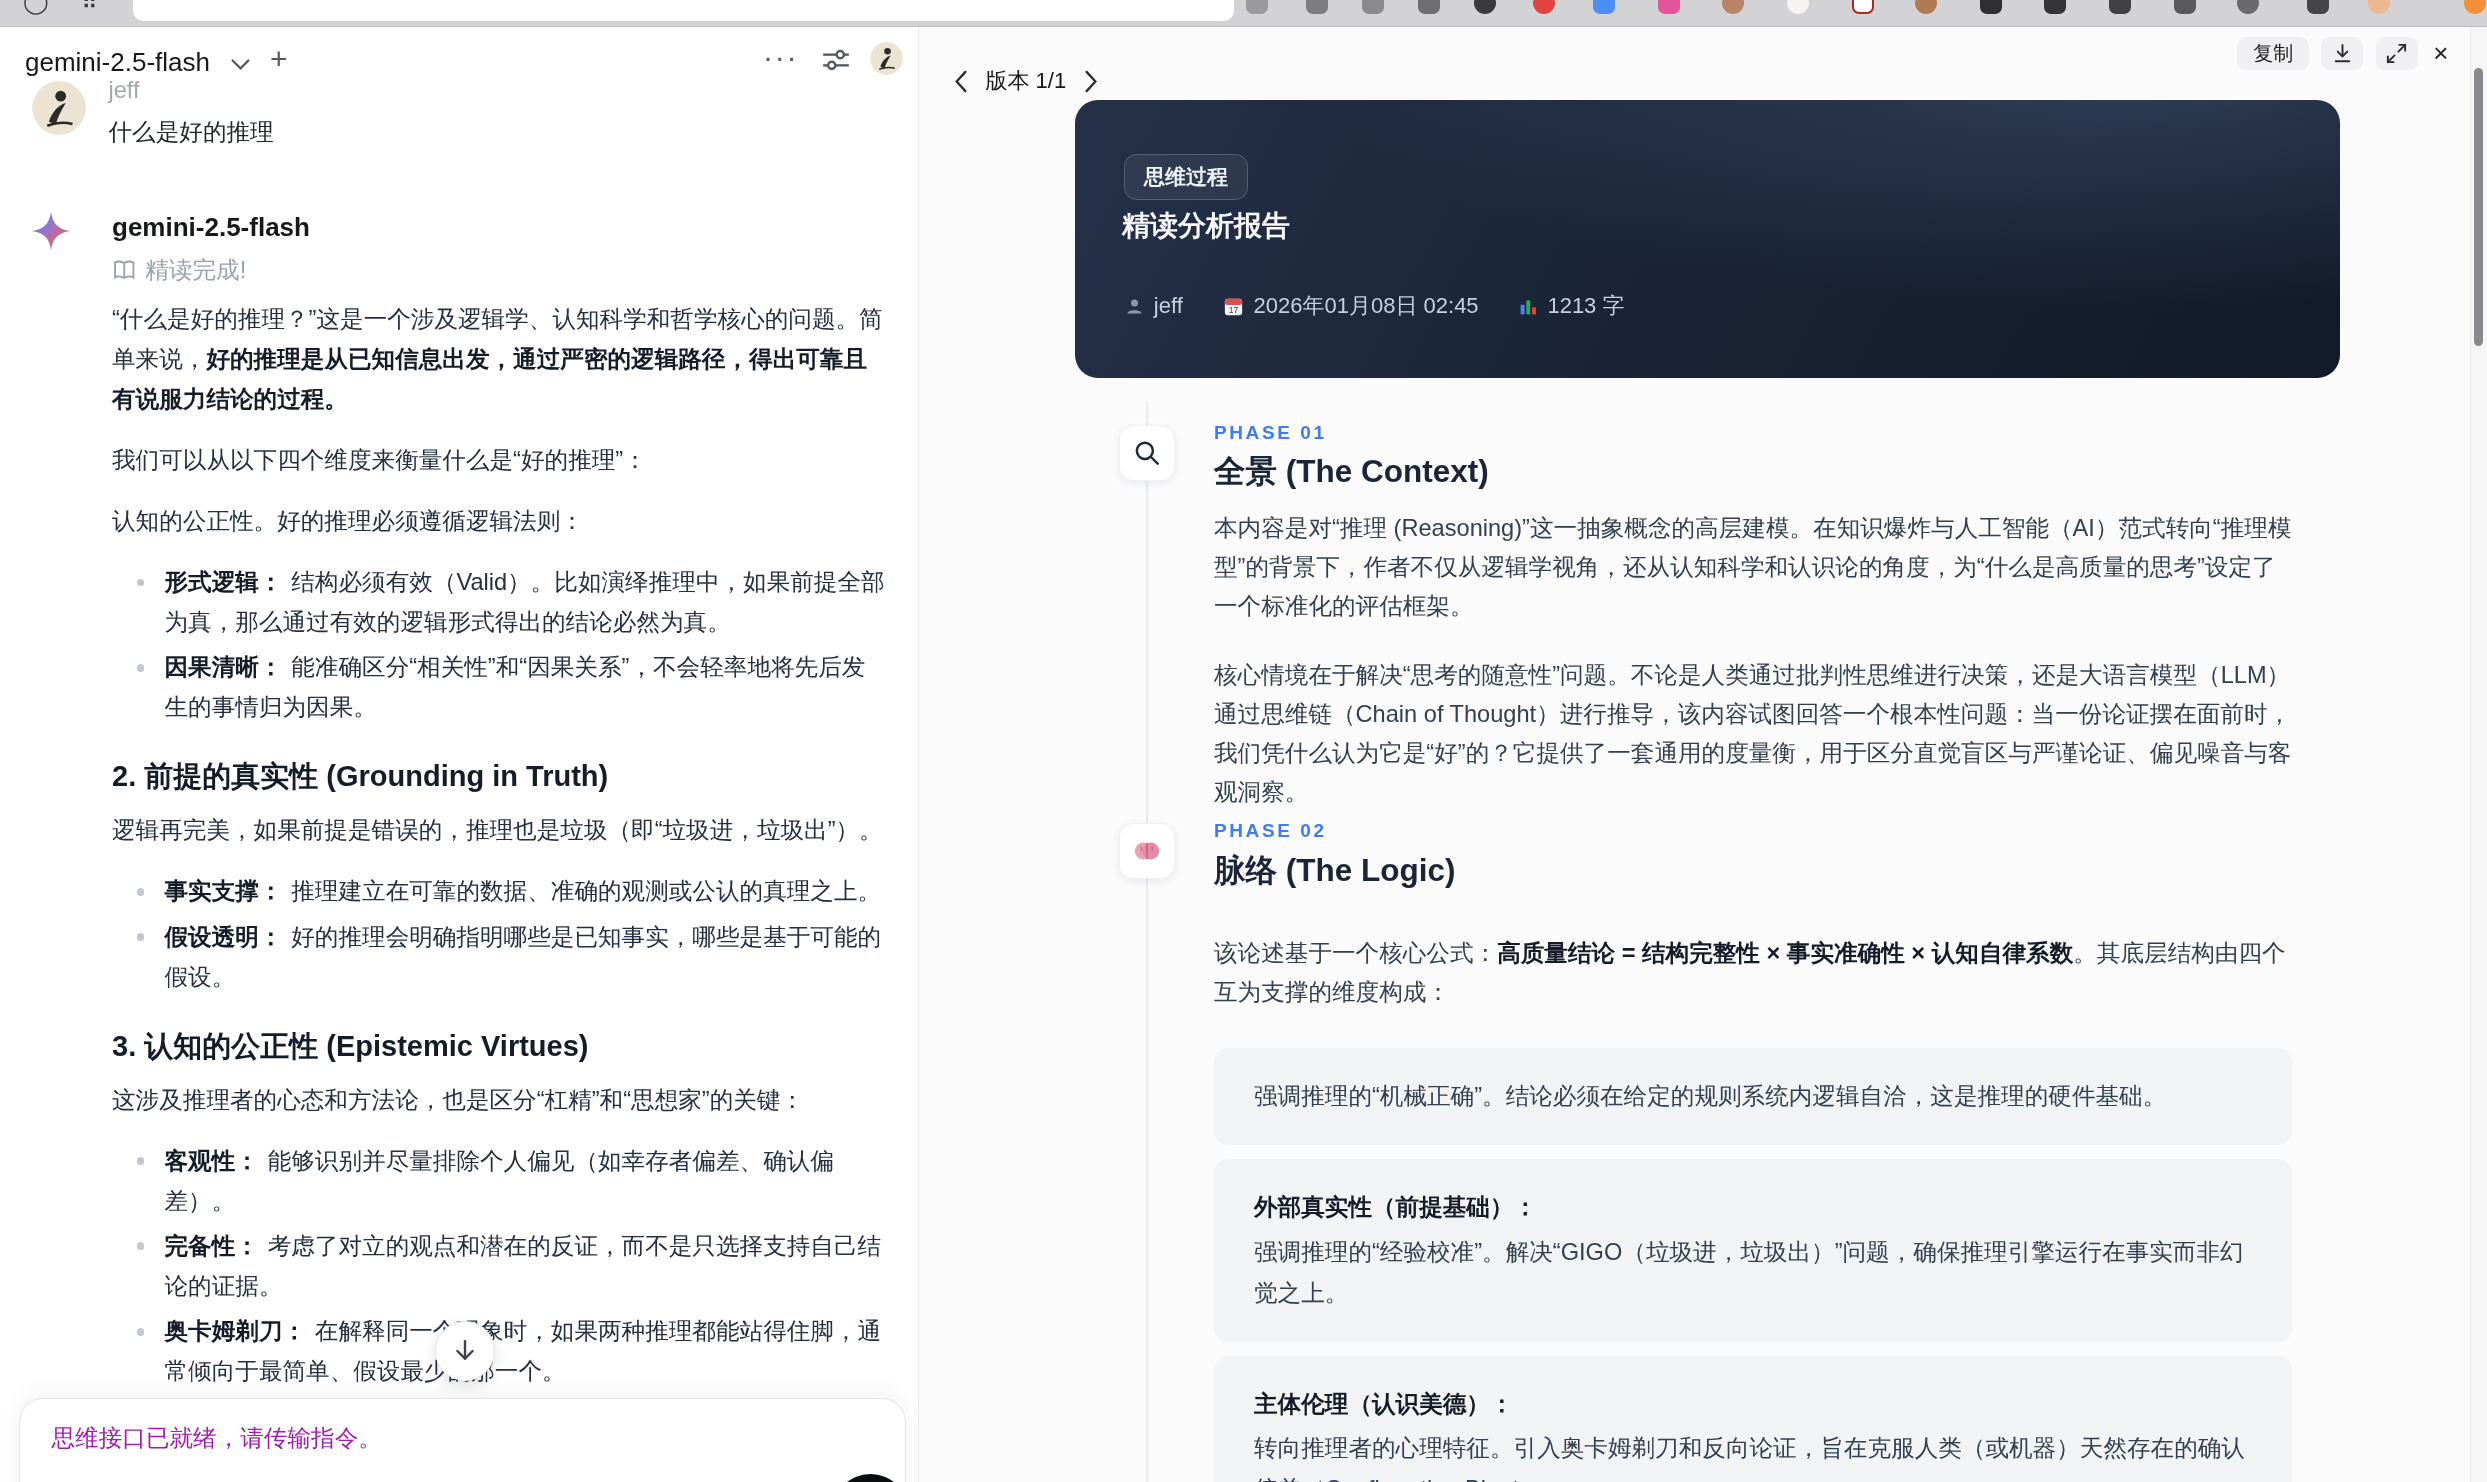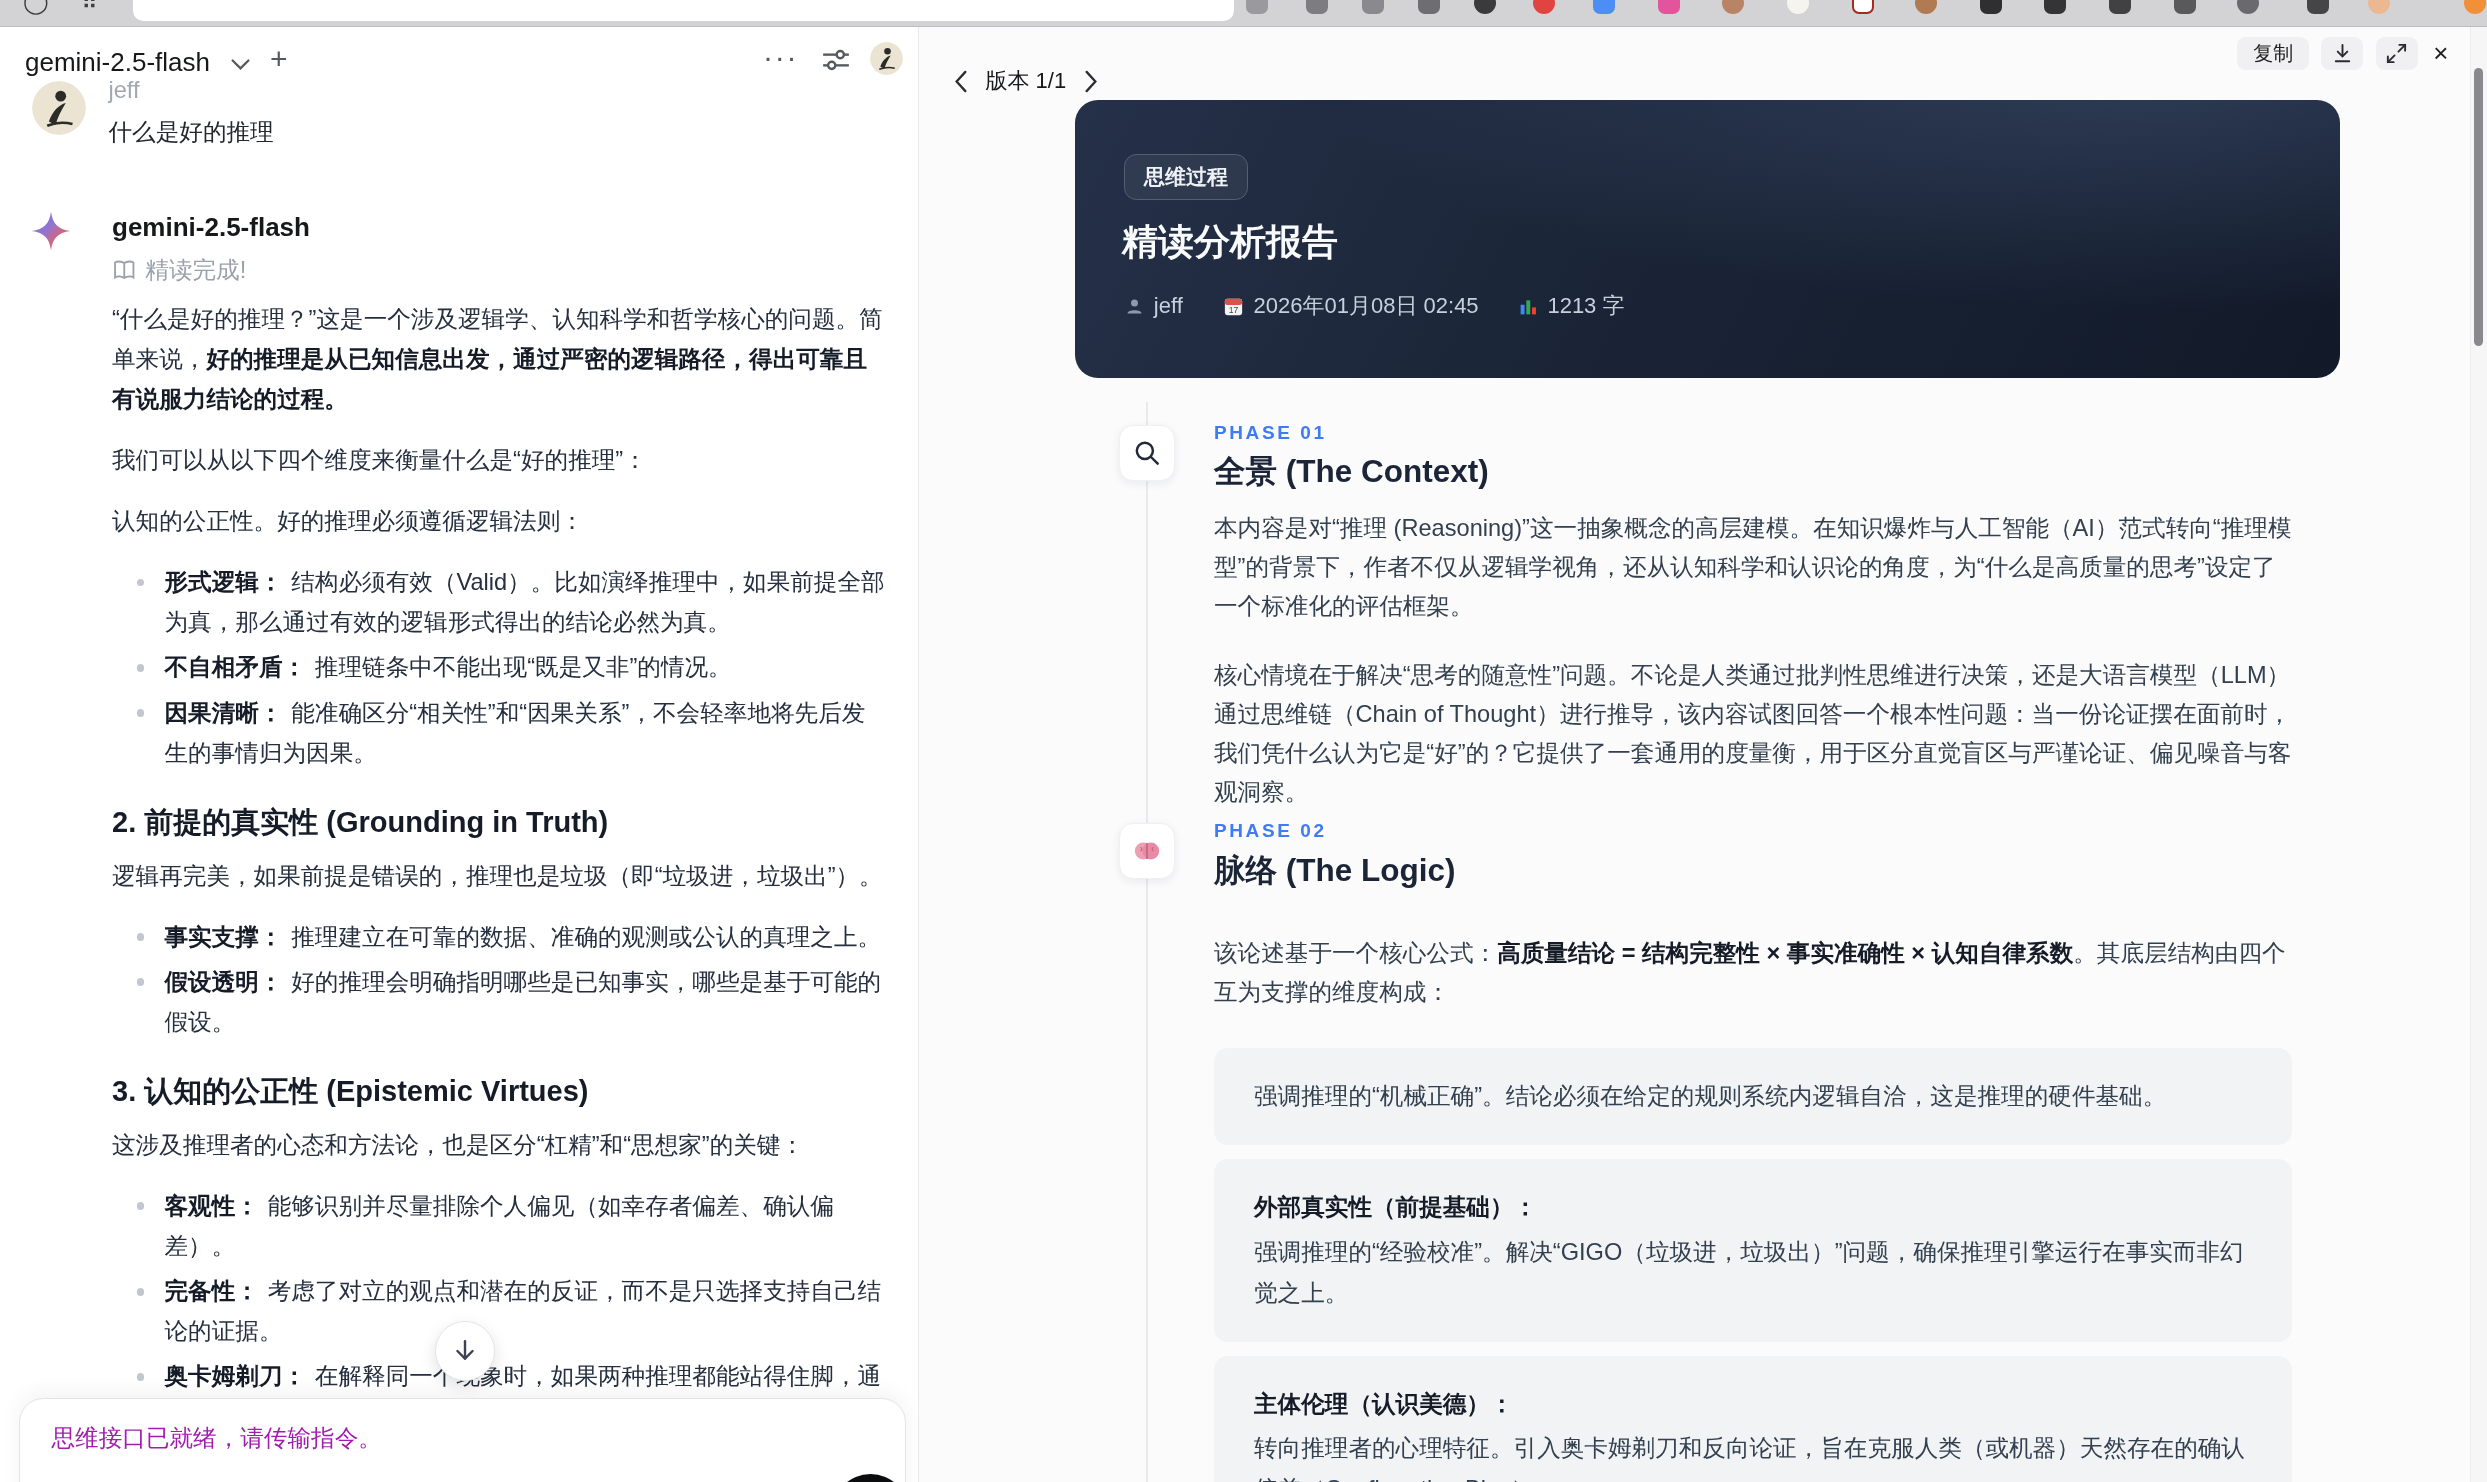--- a/index.html
+++ b/index.html
@@ -72,21 +72,21 @@
   .pill{height:33px;background:#f0f0f2;border-radius:8.8px;display:flex;align-items:center;justify-content:center;}
   .pill-copy{padding:0 15.8px;font-size:20px;color:#222;}
   .pill-ic{width:42px;}
   .close-x{font-size:26px;color:#222;padding:0 3.5px;}
 
   .report-card{position:absolute;left:156px;top:74px;width:1265px;height:278px;border-radius:23px;
     background:radial-gradient(ellipse at 85% -10%, rgba(90,115,160,.35), transparent 55%),
                linear-gradient(118deg,#253149 0%,#1a2436 45%,#121a29 100%);}
   .rc-badge{position:absolute;left:49px;top:54px;padding:7.9px 19px;border:1.8px solid #535f73;border-radius:12.3px;
             background:rgba(255,255,255,.06);color:#eef2f7;font-size:21px;font-weight:600;}
-  .rc-title{position:absolute;left:47px;top:118px;font-size:36px;font-weight:700;color:#f8fafc;}
+  .rc-title{position:absolute;left:47px;top:107px;font-size:28px;font-weight:700;color:#f8fafc;}
   .rc-meta{position:absolute;left:49px;top:191px;display:flex;align-items:center;gap:39px;font-size:22px;color:#c7d0dc;}
   .rc-meta .mi{display:flex;align-items:center;gap:8.8px;}
 
   .timeline{position:absolute;left:227px;top:376px;bottom:0;width:1.8px;background:#e9eaee;}
   .phase-icon{position:absolute;left:200px;width:54px;height:54px;background:#fff;border:0.9px solid #eef0f4;
               border-radius:14px;box-shadow:0 2.6px 8.8px rgba(15,23,42,.07);
               display:flex;align-items:center;justify-content:center;z-index:2;}
   .pi-1{top:399px;}.pi-2{top:797px;}
   .phase-label{position:absolute;left:295px;font-size:19px;font-weight:700;letter-spacing:2.6px;color:#3f7bf5;}
   .pl-1{top:396px;}.pl-2{top:794px;}
@@ -204,21 +204,20 @@
 
       <div class="asst-body">
         <p>
           <span>“什么是好的推理？”这是一个涉及逻辑学、认知科学和哲学核心的问题。简单来说，</span><span class="b">好的推理是从已知信息出发，通过严密的逻辑路径，得出可靠且有说服力结论的过程。</span>
         </p>
         <p>我们可以从以下四个维度来衡量什么是“好的推理”：</p>
 
         <p>认知的公正性。好的推理必须遵循逻辑法则：</p>
         <ul>
           <li><span class="term">形式逻辑：</span><span>结构必须有效（Valid）。比如演绎推理中，如果前提全部为真，那么通过有效的逻辑形式得出的结论必然为真。</span></li>
-          <li><span class="term">不自相矛盾：</span><span>推理链条中不能出现“既是又非”的情况。</span></li>
           <li><span class="term">因果清晰：</span><span>能准确区分“相关性”和“因果关系”，不会轻率地将先后发生的事情归为因果。</span></li>
         </ul>
 
         <h3>2. 前提的真实性 (Grounding in Truth)</h3>
         <p>逻辑再完美，如果前提是错误的，推理也是垃圾（即“垃圾进，垃圾出”）。</p>
         <ul>
           <li><span class="term">事实支撑：</span><span>推理建立在可靠的数据、准确的观测或公认的真理之上。</span></li>
           <li><span class="term">假设透明：</span><span>好的推理会明确指明哪些是已知事实，哪些是基于可能的假设。</span></li>
         </ul>
 

